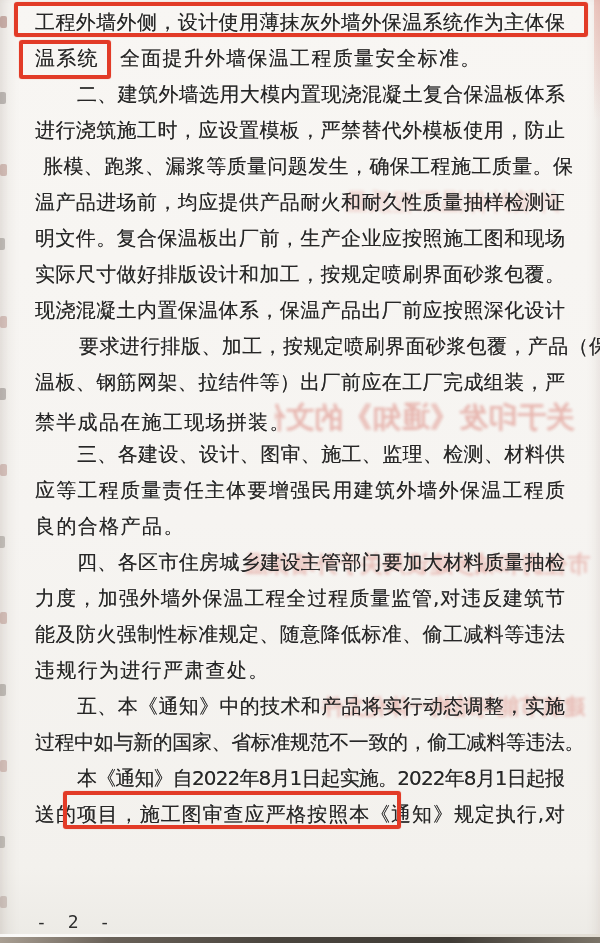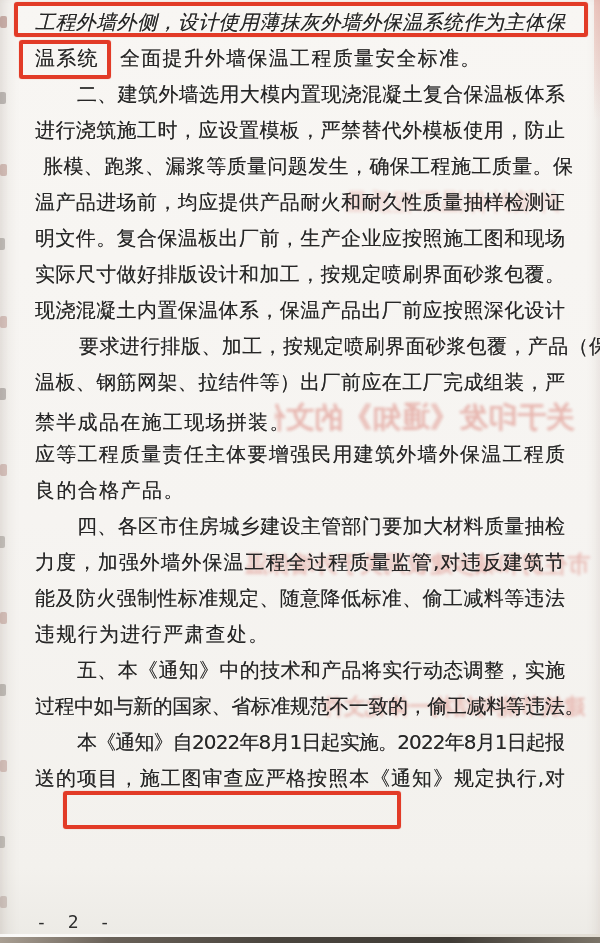--- a/index.html
+++ b/index.html
@@ -109,21 +109,21 @@
 
 <div class="page">
 
   <div class="bleed a">外墙外保温工程质量</div>
   <div class="bleed b">关于印发《通知》的文件</div>
   <div class="bleed c">市住房和城乡建设局关于外墙保温</div>
   <div class="bleed d">建筑节能与结构一体化文件</div>
 
   <div class="text-layer" id="text-layer">
   <div class="line">
-    <span class="line-text" style="letter-spacing: 0.4px; font-style: italic;">工程外墙外侧，设计使用薄抹灰外墙外保温系统作为主体保</span>
+    <span class="line-text" style="letter-spacing: 0.4px;">工程外墙外侧，设计使用薄抹灰外墙外保温系统作为主体保</span>
   </div>
 
   <div class="line">
     <span class="line-text" style="letter-spacing: 1.26px;">温系统，全面提升外墙保温工程质量安全标准。</span>
   </div>
 
   <div class="line indent">
     <span class="line-text" style="letter-spacing: 0.347826px;">二、建筑外墙选用大模内置现浇混凝土复合保温板体系</span>
   </div>
 
@@ -156,20 +156,23 @@
   </div>
 
   <div class="line">
     <span class="line-text" style="letter-spacing: 0.4px;">温板、钢筋网架、拉结件等）出厂前应在工厂完成组装，严</span>
   </div>
 
   <div class="line">
     <span class="line-text" style="letter-spacing: 1.30909px; margin-top: 8px;">禁半成品在施工现场拼装。</span>
   </div>
 
+  <div class="line indent">
+    <span class="line-text" style="letter-spacing: 0.347826px;">三、各建设、设计、图审、施工、监理、检测、材料供</span>
+  </div>
 
   <div class="line">
     <span class="line-text" style="letter-spacing: 1.25px;">应等工程质量责任主体要增强民用建筑外墙外保温工程质</span>
   </div>
 
 
   <div class="line">
     <span class="line-text" style="letter-spacing: 1.4px; text-align: right;">良的合格产品。</span>
   </div>
 

